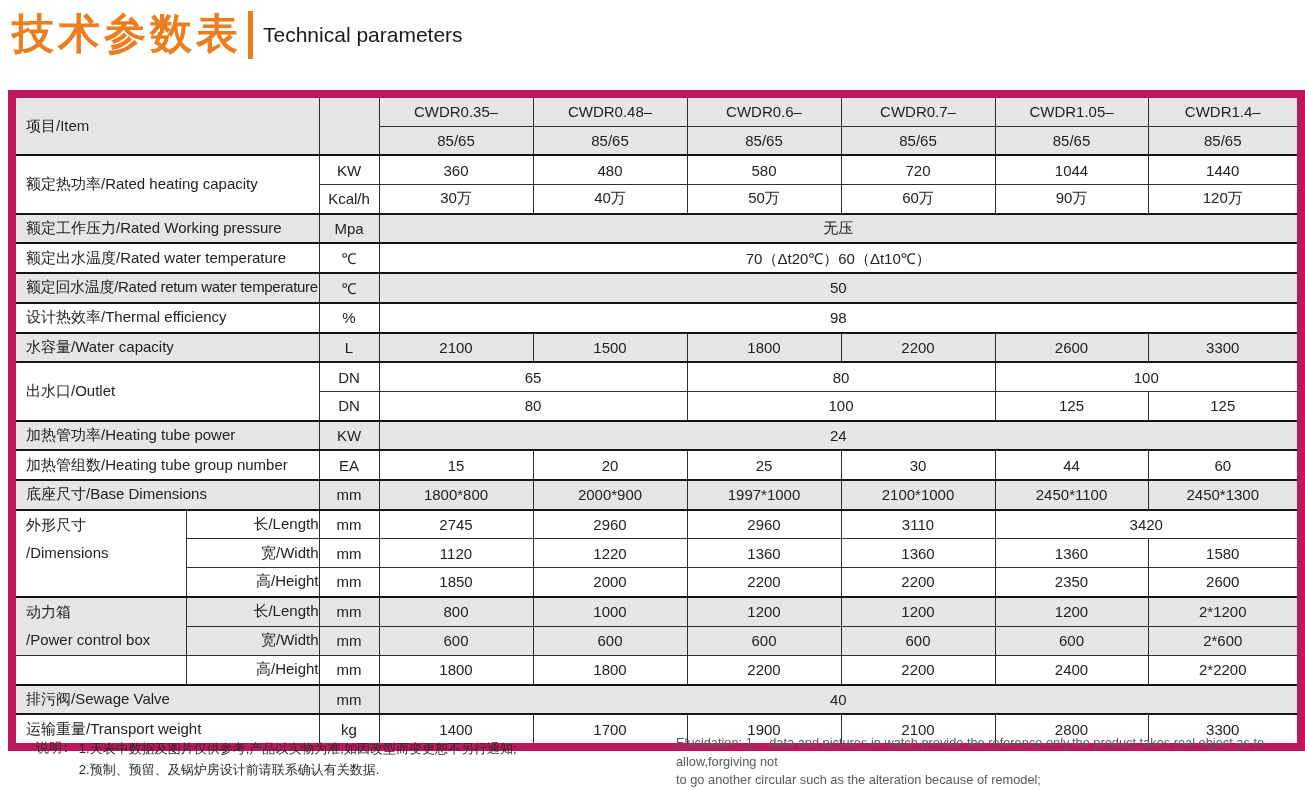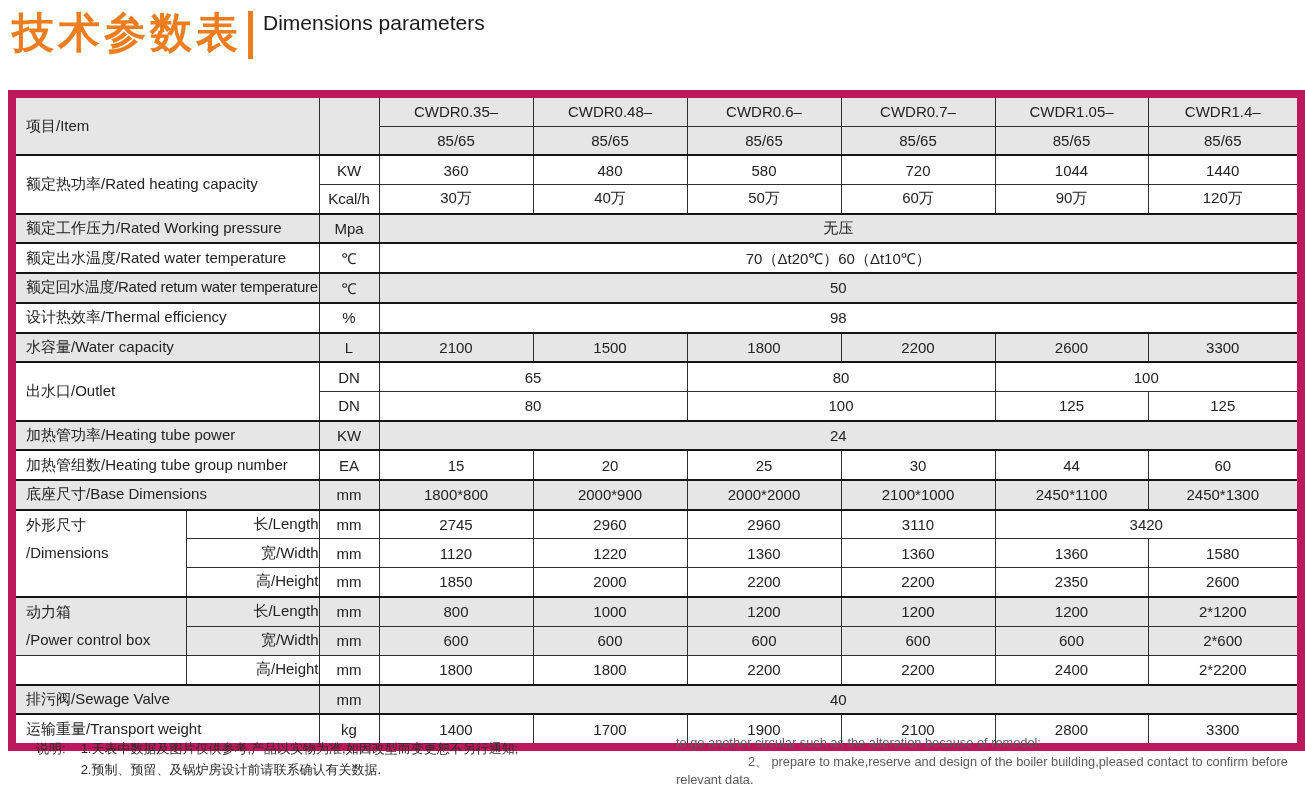--- a/index.html
+++ b/index.html
@@ -3,21 +3,21 @@
 <meta charset="utf-8">
 <style>
   html,body { margin:0; padding:0; }
   body {
     width:1305px; height:790px; position:relative; overflow:hidden;
     background:#ffffff; color:#1d1d1d;
     font-family:"Liberation Sans", sans-serif;
   }
 
   
-  .page-header { position:absolute; top:8px; left:12px; display:flex; align-items:flex-start; }
+  .page-header { position:absolute; top:8px; left:12px; display:flex; align-items:center; }
   .title-cn {
     font-size:42px; font-weight:bold; letter-spacing:4px; line-height:50px;
     color:#ed7d1f; white-space:nowrap;
   }
   .title-bar { width:5px; height:48px; background:#ed7d1f; margin:3px 10px 0 6px; }
   .subtitle { padding-top:2px; }
   .subtitle-cn { font-size:19px; line-height:24px; color:#1a1a1a; }
   .subtitle-en { font-size:21px; line-height:26px; color:#1a1a1a; }
 
   
@@ -38,35 +38,35 @@
   .param-table td.sub { text-align:right; padding-left:12px; }
   .param-table td.small { font-size:15px; letter-spacing:-0.3px; }
   .param-table td.two-line { vertical-align:top; }
   .param-table td.two-line div { height:28.7px; line-height:28.7px; }
 
   
   .notes-cn {
     position:absolute; left:36px; top:738px;
     display:flex; font-size:13px; line-height:21px; color:#2a2a2a;
   }
-  .notes-cn .notes-label { margin-right:15px; }
+  .notes-cn .notes-label { margin-right:9px;font-family:Liberation Mono, monospace; }
   .notes-en {
     position:absolute; left:676px; top:734px; width:628px;
     font-size:12.8px; line-height:18.5px; color:#5a5a5a;
   }
   .notes-en .indent { text-indent:72px; }
 </style>
 </head>
 <body>
 
 <div class="page-header">
   <div class="title-cn">技术参数表</div>
   <div class="title-bar"></div>
   <div class="subtitle">
-    <div class="subtitle-en">Dimensions parameters</div>
+    <div class="subtitle-en">Technical parameters</div>
   </div>
 </div>
 
 <table class="param-table">
   <colgroup>
     <col style="width:174px">
       <col style="width:133px">
       <col style="width:60px">
     <col style="width:154px">
       <col style="width:154px">
@@ -170,21 +170,21 @@
         <td>25</td>
         <td>30</td>
         <td>44</td>
         <td>60</td>
       </tr>
       <tr class="gs shade">
         <td colspan="2" class="lbl">底座尺寸/Base Dimensions</td>
         <td class="unit">mm</td>
         <td>1800*800</td>
         <td>2000*900</td>
-        <td>2000*2000</td>
+        <td>1997*1000</td>
         <td>2100*1000</td>
         <td>2450*1100</td>
         <td>2450*1300</td>
       </tr>
       <tr class="gs">
         <td rowspan="3" class="lbl two-line">
           <div>外形尺寸</div>
           <div>/Dimensions</div>
         </td>
         <td class="sub">长/Length</td>
@@ -270,15 +270,16 @@
 
 <div class="notes-cn">
   <span class="notes-label">说明:</span>
   <div>
     <div>1.天表中数据及图片仅供参考,产品以实物为准,如因改型而变更恕不另行通知;</div>
     <div>2.预制、预留、及锅炉房设计前请联系确认有关数据.</div>
   </div>
 </div>
 
 <div class="notes-en">
+  <div>Elucidation: 1、 data and pictures in watch provide the reference only,the product takes real object as to allow,forgiving not</div>
   <div>to go another circular such as the alteration because of remodel;</div>
   <div class="indent">2、 prepare to make,reserve and design of the boiler building,pleased contact to confirm before relevant data.</div>
 </div>
 
 </body></html>

